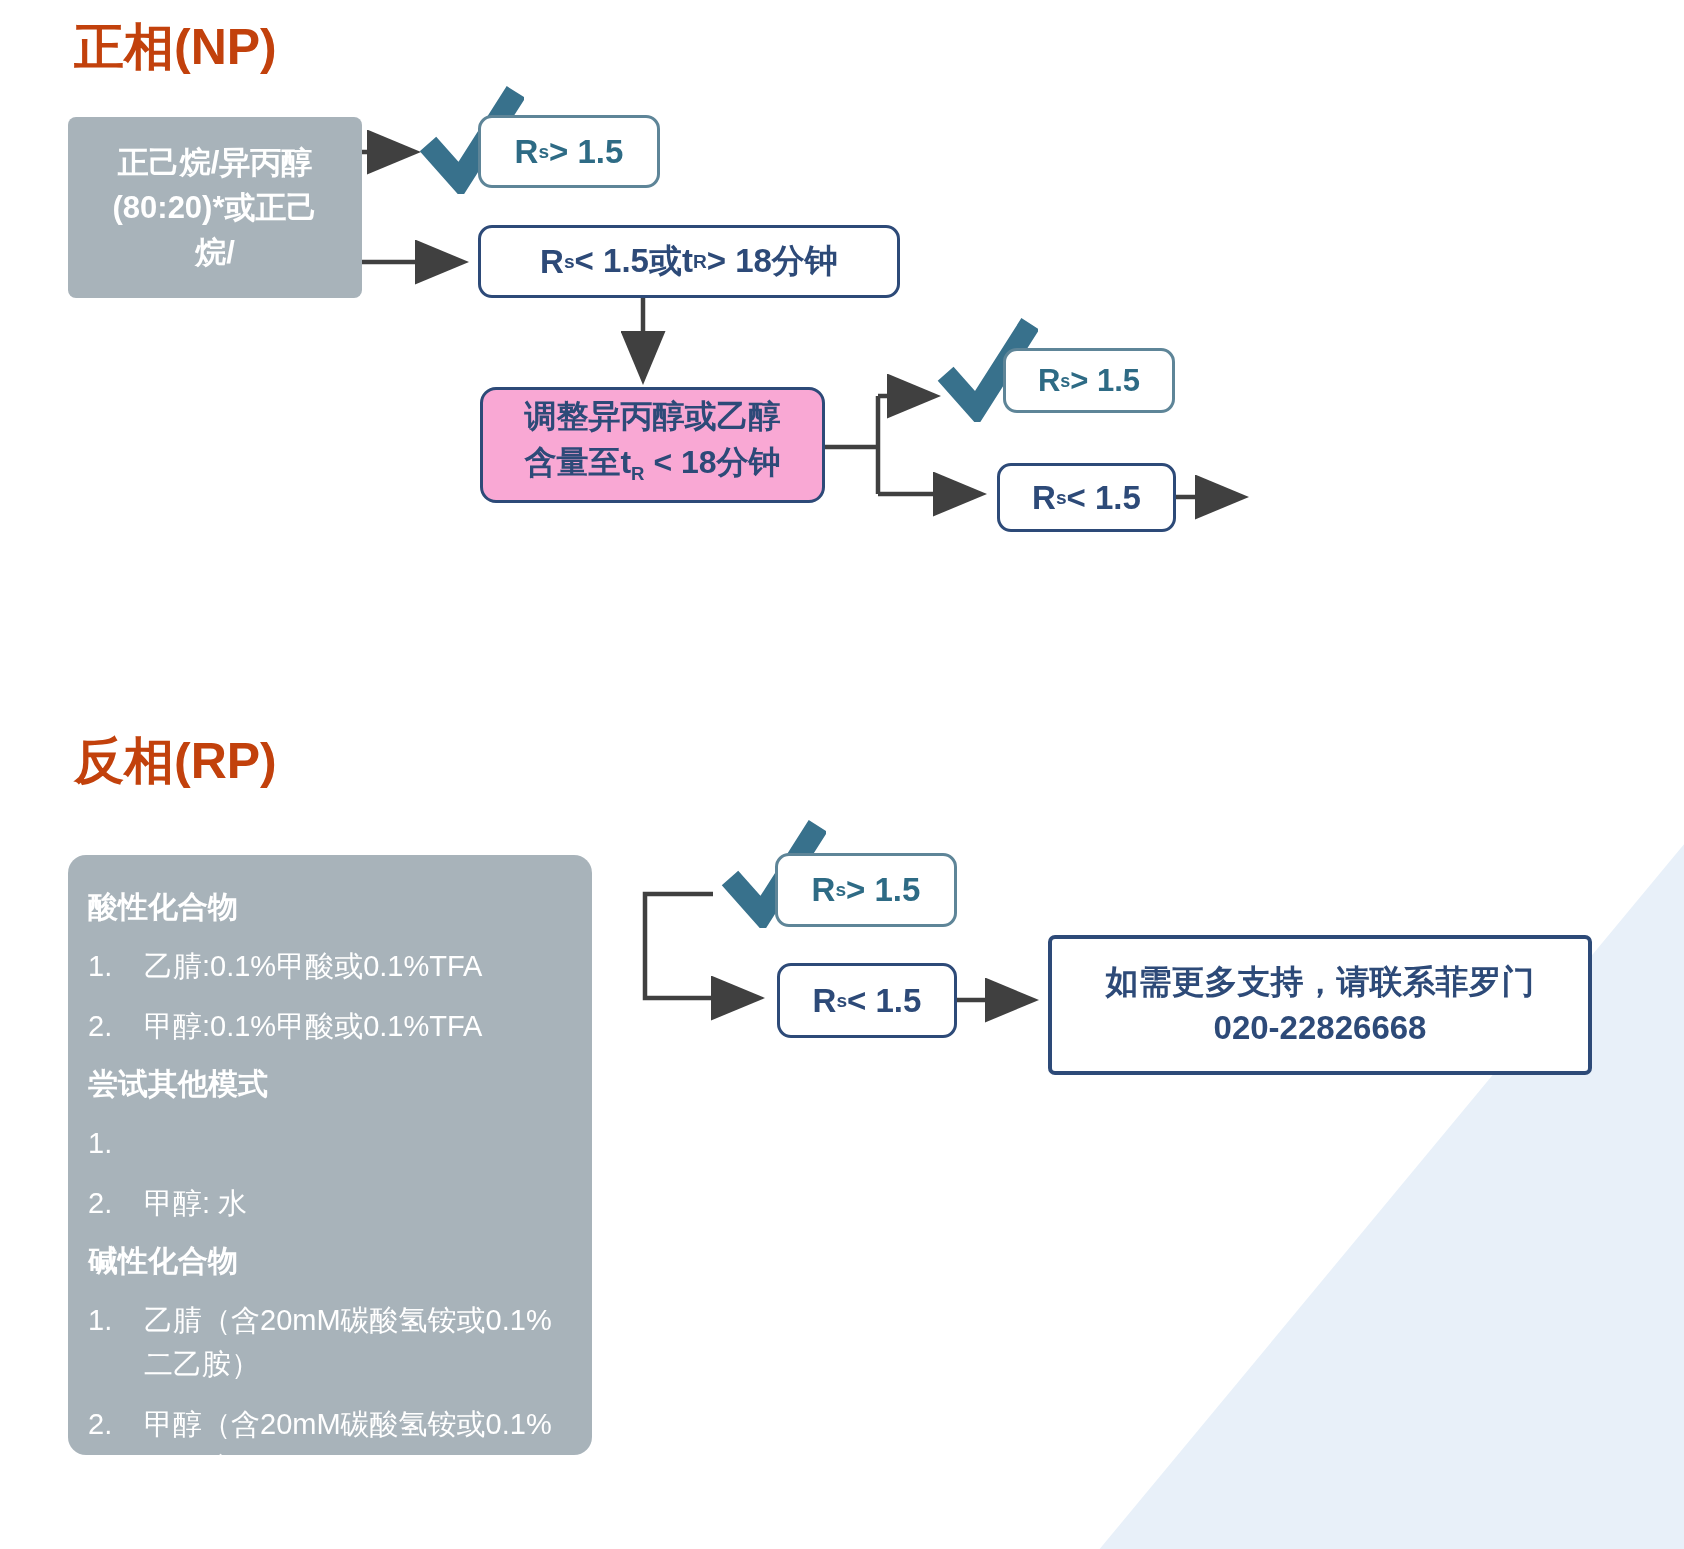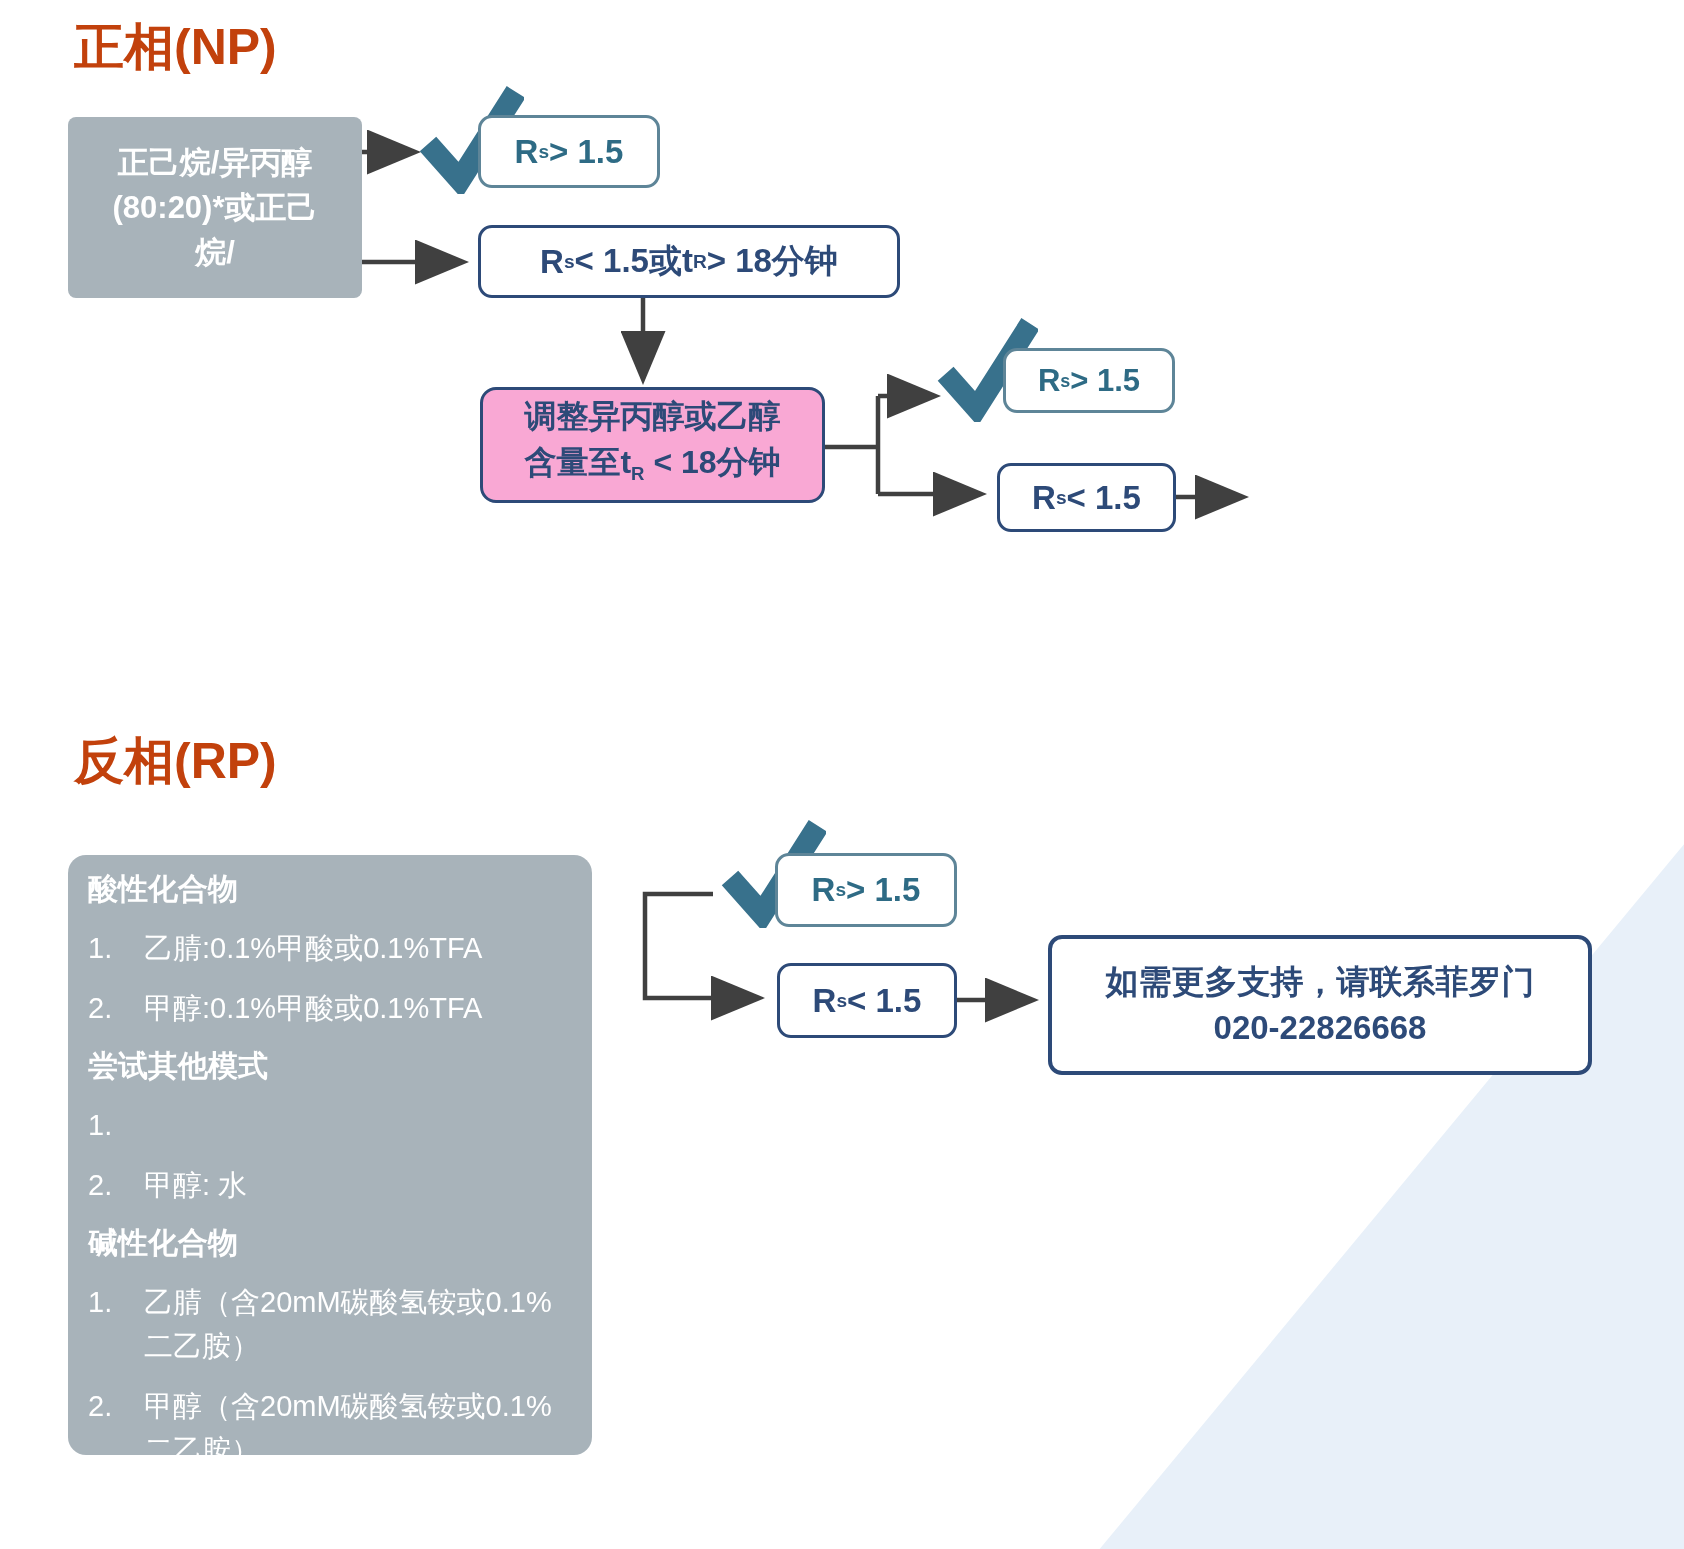--- a/index.html
+++ b/index.html
@@ -44,21 +44,21 @@
   .contact{
     border:4px solid #2d4a78;border-radius:14px;color:#2d4a78;
     font-weight:700;font-size:33px;line-height:46px;text-align:center;
     background:#fff;padding-top:20px;
   }
   .cond-box{
     background:#a8b3ba;border-radius:18px;color:#ffffff;
     padding:14px 20px;font-size:29px;
   }
   .cond-heading{font-weight:700;font-size:30px;margin-top:16px;}
-  .cond-heading:first-child{margin-top:0;}
+  .cond-heading:first-child{margin-top:18px;}
   .cond-item{display:flex;margin-top:16px;line-height:44px;}
   .cond-num{width:56px;flex:none;}
   .cond-text{flex:1;}
   .check-icon{position:absolute;}
 </style>
 </head>
 <body>
 
 <div id="accent-triangle"></div>
 
@@ -175,18 +175,18 @@
       <sub>s</sub>
       <span>&gt; 1.5</span>
   </div>
 
   <div class="abs node fail" style="left:777px;top:963px;width:180px;height:75px;font-size:33px;">
     <span>R</span>
       <sub>s</sub>
       <span> &lt; 1.5</span>
   </div>
 
-  <div class="abs contact" style="left:1048px;top:935px;width:544px;height:140px;">
+  <div class="abs contact" style="left:1048px;top:935px;width:544px;height:140px;border-radius:7px;">
     <div>如需更多支持，请联系菲罗门</div>
     <div>020-22826668</div>
   </div>
 
 </div>
 
 </body></html>

